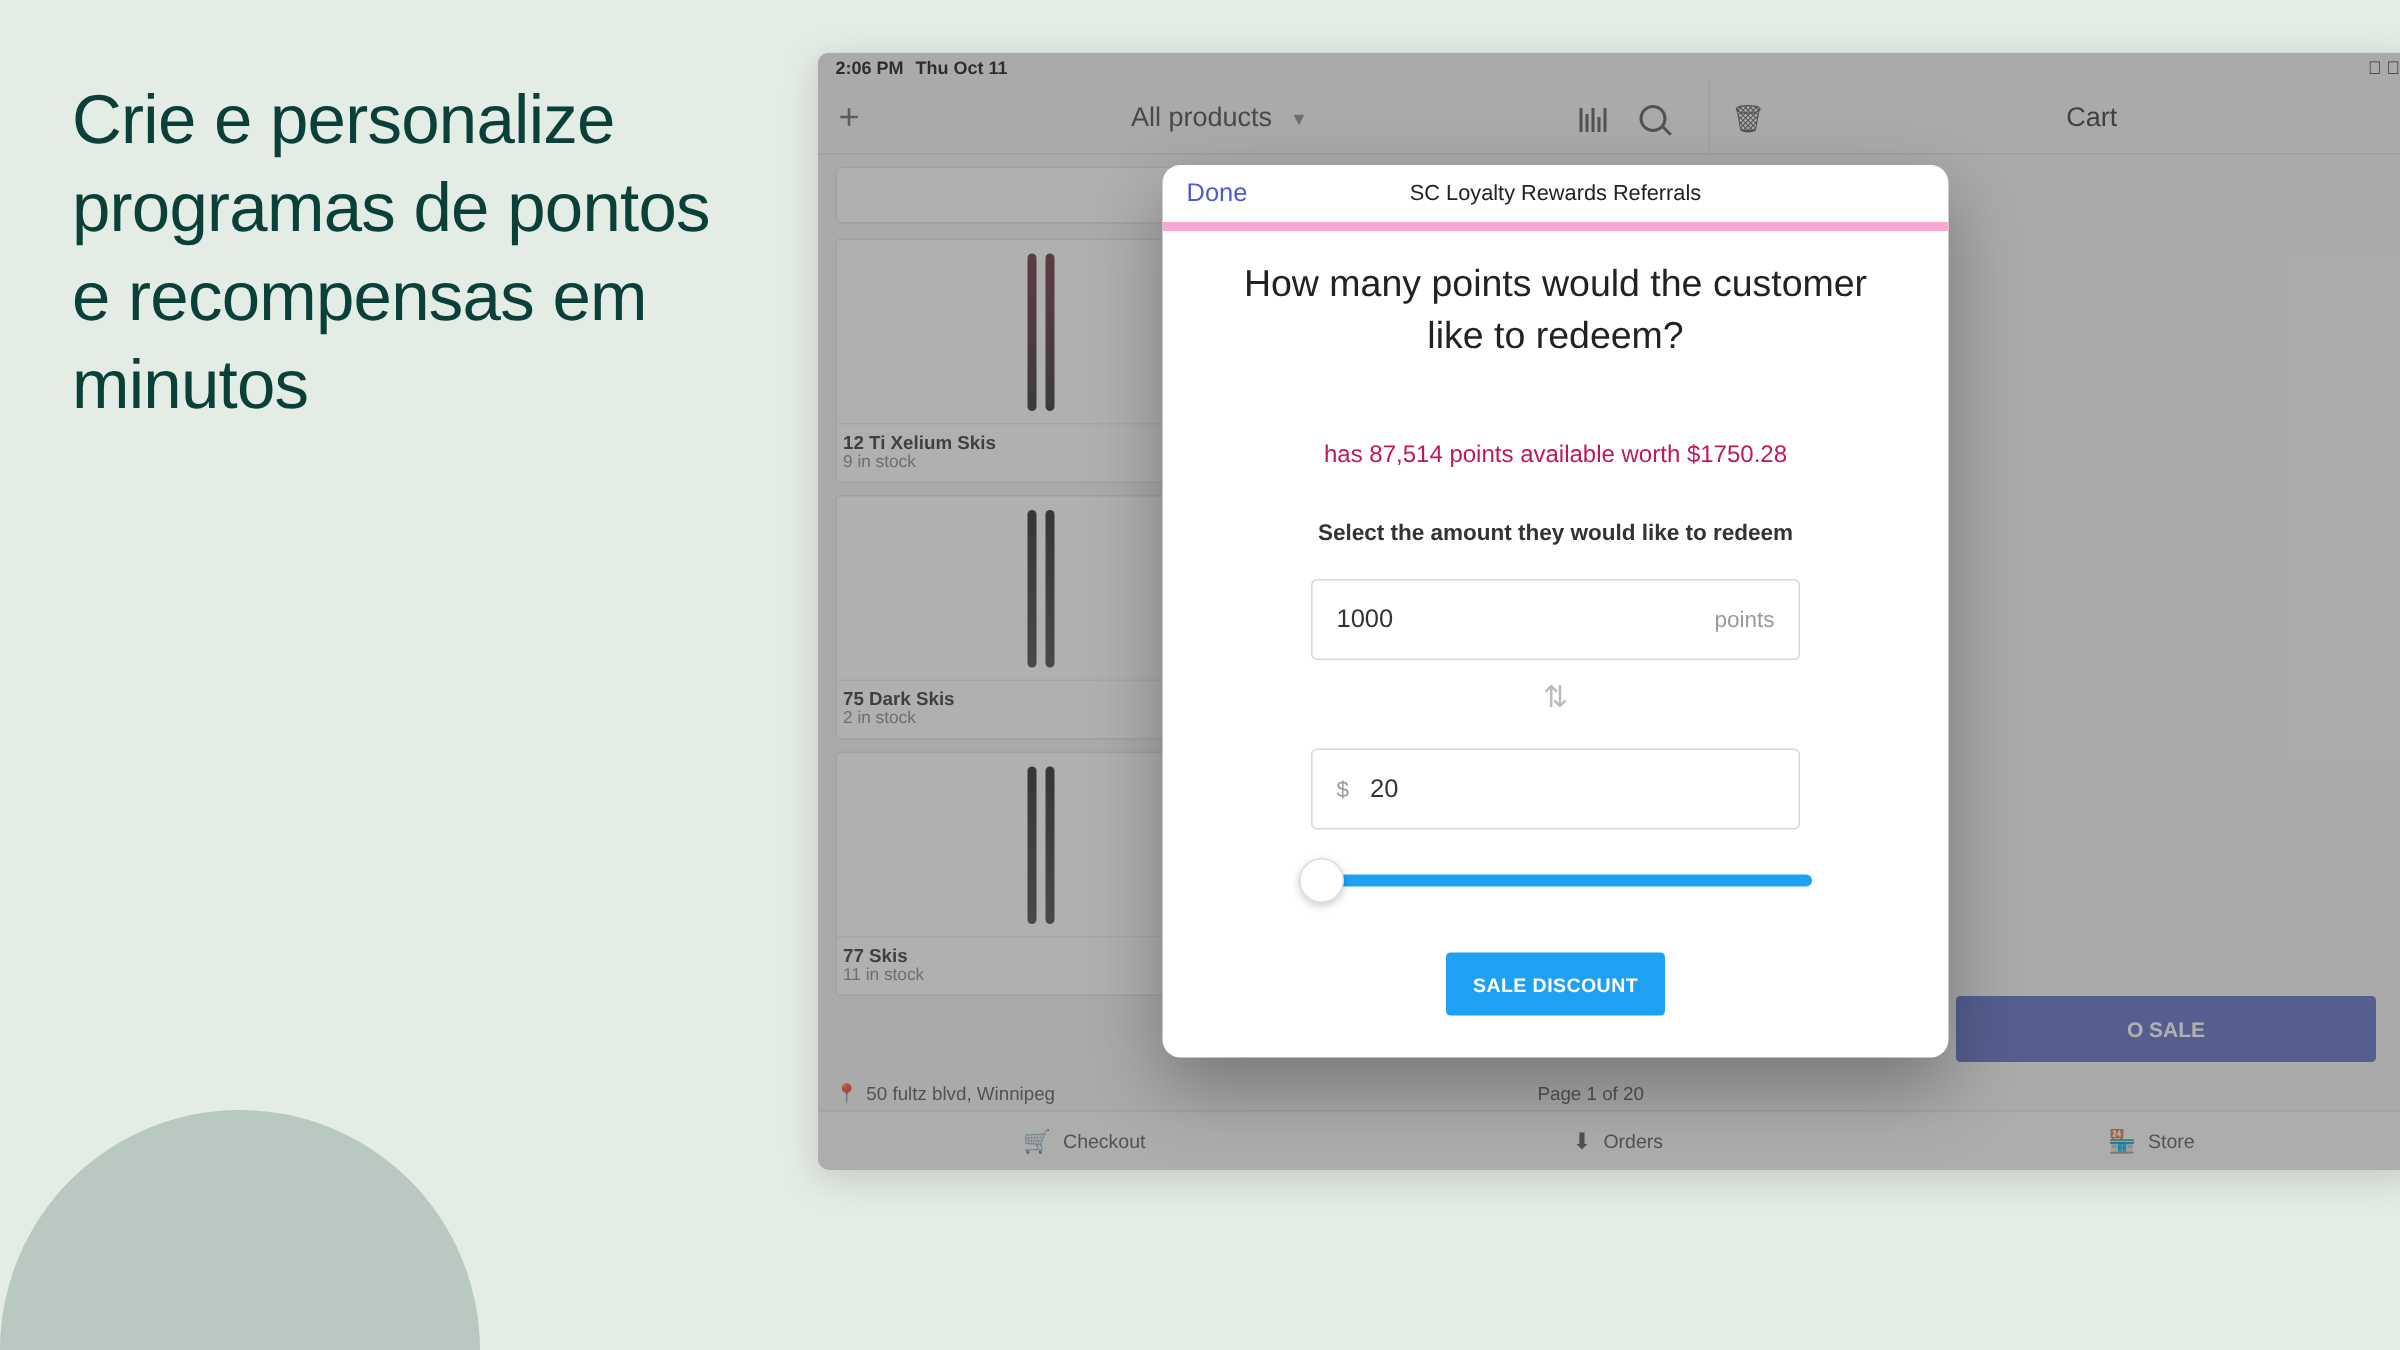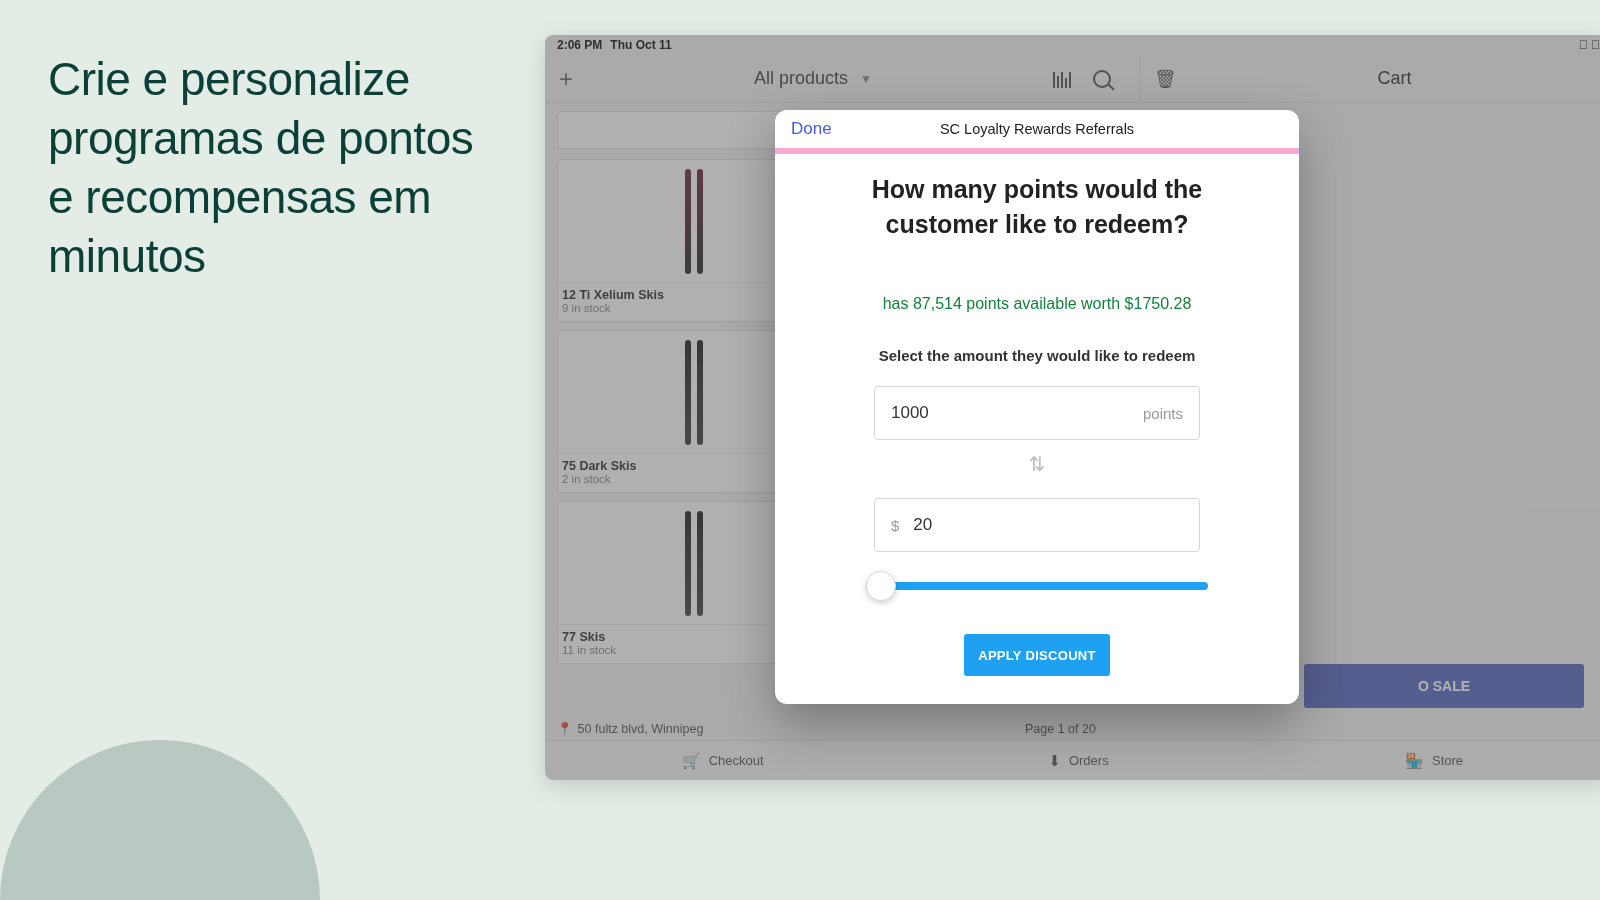--- a/index.html
+++ b/index.html
@@ -151,22 +151,22 @@
     width:524px;
     background:#fff;
     border-radius:12px;
     box-shadow: 0 20px 50px rgba(0,0,0,.3);
     overflow:hidden;
   }
   .modal-head { height:44px; display:flex; align-items:center; justify-content:center; border-bottom:6px solid #f9a8d4; position:relative;}
   .modal-head .done { position:absolute; left:16px; color:#4b59d6; font-size:17px;}
   .modal-head .mtitle { font-size:14.5px; color:#222;}
   .modal-body { padding:18px 28px 28px 28px; text-align:center;}
-  .modal-body .q { font-size:25px; color:#222; line-height:1.38; font-weight:700; padding: 0 18px;}
-  .modal-body .avail { margin-top:54px; font-size:16px; color:#15803d;}
+  .modal-body .q { font-size:25px; color:#222; line-height:1.38; font-weight:400; padding: 0 18px;}
+  .modal-body .avail { margin-top:54px; font-size:16px; color:#be185d;}
   .modal-body .sub { margin-top:34px; font-size:15px; font-weight:600; color:#333;}
   .inp-box { margin: 22px auto 0 auto; width:326px; height:54px; border:1px solid #d6d6d6; border-radius:4px; display:flex; align-items:center; padding:4px 16px; font-size:17px; color:#333; text-align:left;}
   .inp-box .suffix { margin-left:auto; color:#999; font-size:15px;}
   .inp-box .prefix { color:#999; font-size:15px; margin-right:14px;}
   .swap-ic { margin:12px auto; font-size:20px; color:#bbb;}
   .slider-wrap { margin:22px auto 0 auto; width:342px; position:relative; height:24px;}
   .slider-track { position:absolute; left:0; right:0; top:8px; height:8px; background:#1ea1f2; border-radius:4px;}
   .slider-thumb { position:absolute; left:0; top:-3px; width:30px; height:30px; background:#fff; border:1px solid #ddd; border-radius:50%; box-shadow:0 2px 6px rgba(0,0,0,.2);}
   .apply-btn { margin:36px auto 0 auto; width:146px; height:42px; background:#1ea1f2; color:#fff; font-size:13px; font-weight:600; border-radius:3px; display:flex; align-items:center; justify-content:center; letter-spacing:.3px;}
 
@@ -344,17 +344,17 @@
       <div class="inp-box">
         <span class="prefix">$</span>
         <span>20</span>
       </div>
 
       <div class="slider-wrap">
         <div class="slider-track"></div>
         <div class="slider-thumb"></div>
       </div>
 
-      <div class="apply-btn">APPLY DISCOUNT</div>
+      <div class="apply-btn">SALE DISCOUNT</div>
     </div>
   </div>
 
 </div>
 
 </body></html>

